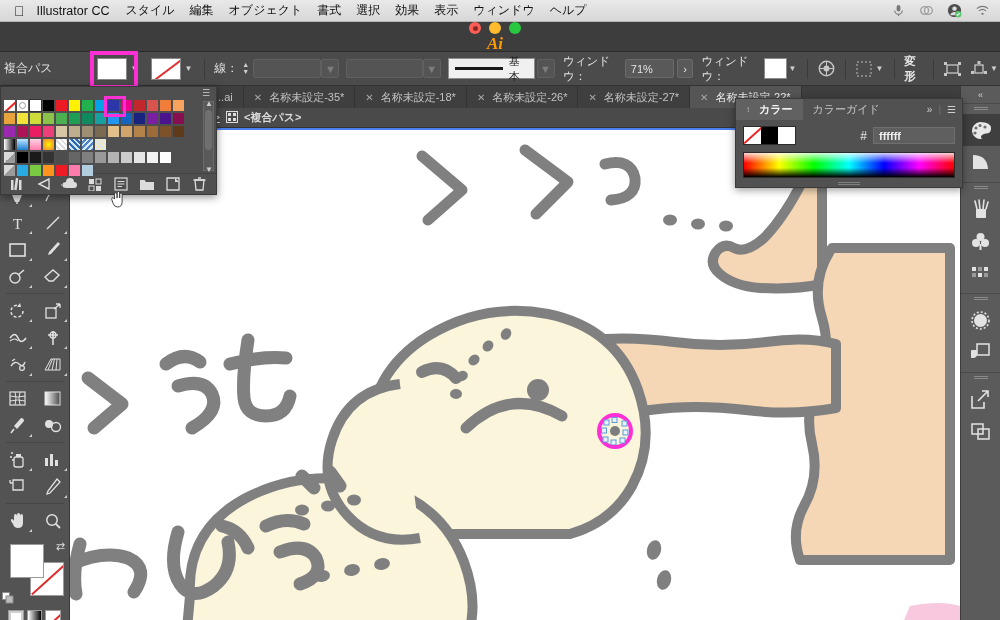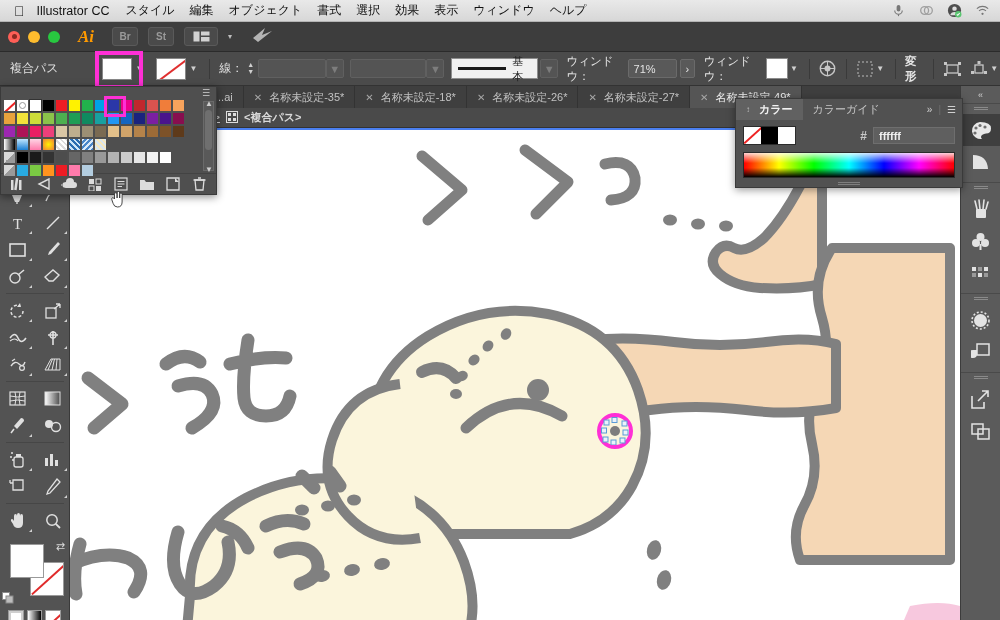--- a/index.html
+++ b/index.html
@@ -22,21 +22,21 @@
   .menubar .apple { font-size: 14px; padding: 0 12px 0 8px; line-height: 1; }
   .menubar .app-name { font-weight: normal; margin-right: 16px; font-size: 12.5px; }
   .menubar .mi { margin-right: 15px; font-size: 12px; white-space: nowrap; }
   .menubar .right { margin-left: auto; display: flex; align-items: center; gap: 13px; padding-right: 4px; }
   .mb-icon { width: 15px; height: 15px; display: inline-block; opacity: .75; }
 
   
   .appbar {
     position: absolute; top: 22px; left: 0; width: 1000px; height: 30px;
     background: #3d3d3d; border-bottom: 1px solid #2b2b2b;
-    display: flex; align-items: center; padding-left: 8px;
+    display: flex; align-items: center; padding-left: 8px; flex-direction: column;
   }
   .traffic { display: flex; gap: 8px; align-items: center; margin-right: 18px; }
   .tl { width: 12px; height: 12px; border-radius: 50%; }
   .tl.red { background: #ff5f57; }
   .tl.yellow { background: #febc2e; }
   .tl.green { background: #28c840; }
   .tl.red::after { content:""; display:block; width:5px;height:5px;border-radius:50%;background:#8b2a22;margin:3.5px auto;}
   .ai-logo { color: #ff9a00; font-weight: bold; font-style: italic; font-size: 17px; margin-right: 18px; font-family: "Liberation Serif", serif;}
   .appbtn {
     min-width: 26px; height: 19px; background: #4a4a4a; border: 1px solid #5a5a5a;
@@ -46,21 +46,21 @@
   .appbtn.wide { min-width: 34px; }
   .chev { color: #bdbdbd; font-size: 8px; margin-right: 14px; }
   .brand-mark { margin-left: 6px; opacity: .85; }
 
   
   .ctrlbar {
     position: absolute; top: 52px; left: 0; width: 1000px; height: 34px;
     background: #4b4b4b; border-bottom: 1px solid #333;
     display: flex; align-items: center; font-size: 11.5px; color: #d6d6d6;
   }
-  .ctrl-label { margin-left: 10px; width: 110px; color: #e0e0e0; font-size: 12px; }
+  .ctrl-label { margin-left: 4px; width: 110px; color: #e0e0e0; font-size: 12px; }
   .fillbox-wrap { position: relative; display: flex; align-items: center; }
   .sw-btn { width: 30px; height: 22px; border: 1px solid #888; background:#fff; }
   .sw-btn.none { background: #fff; position: relative; overflow: hidden; }
   .sw-btn.none::after {
     content: ""; position: absolute; left: -6px; top: 10px; width: 44px; height: 2px;
     background: #e03030; transform: rotate(-37deg);
   }
   .mini-chev {
     width: 14px; height: 22px; display:inline-flex; align-items:center; justify-content:center;
     color: #cfcfcf; font-size: 8px;
@@ -367,21 +367,21 @@
     <div class="tab">
       <span class="x">✕</span>
       <span>名称未設定-26*</span>
     </div>
     <div class="tab">
       <span class="x">✕</span>
       <span>名称未設定-27*</span>
     </div>
     <div class="tab active">
       <span class="x">✕</span>
-      <span>名称未設定-49*</span>
+      <span>名称未設定-22*</span>
     </div>
   </div>
 
   <div class="crumbbar">
     <span class="crumb-underline">ループ&gt;</span>
     <span>
       <svg width="12" height="12" viewBox="0 0 12 12">
           <rect x="0.5" y="0.5" width="11" height="11" fill="none" stroke="#ddd" stroke-width="1"></rect>
           <rect x="2" y="2" width="3" height="3" fill="#ddd"></rect>
           <rect x="7" y="2" width="3" height="3" fill="#ddd"></rect>

